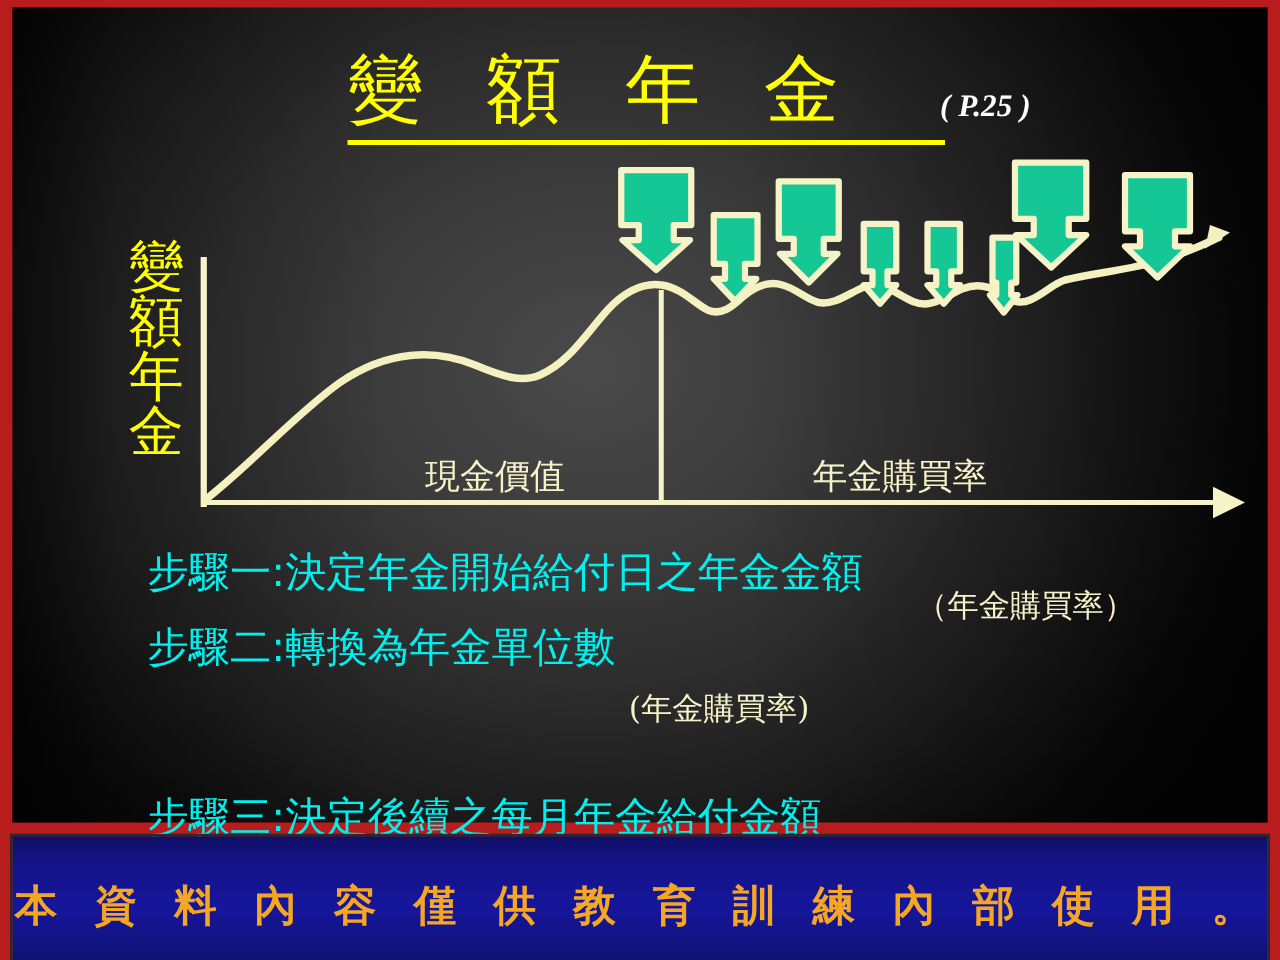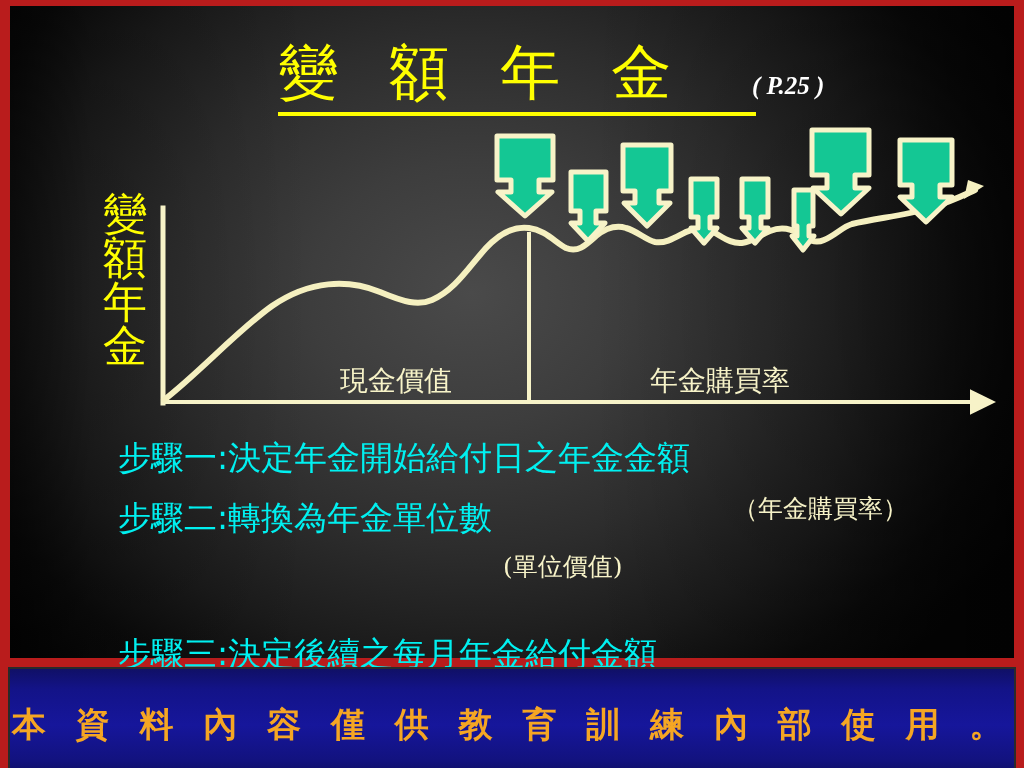--- a/index.html
+++ b/index.html
@@ -133,21 +133,21 @@
   #step-2 { left: 118px; top: 496px; }
   #step-3 { left: 118px; top: 632px; }
 
   .annot {
     position: absolute;
     font-family: "DejaVu Serif", "Liberation Serif", serif;
     font-size: 25px;
     color: #F7F3C8;
     white-space: nowrap;
   }
-  #annot-rate { left: 733px; top: 492px; }
+  #annot-rate { left: 733px; top: 468px; }
   #annot-unit { left: 503px; top: 550px; }
 
   
   #banner {
     position: absolute;
     left: 8px;
     top: 667px;
     width: 1008px;
     height: 116px;
     background: linear-gradient(to bottom, #101066 0%, #131388 18%, #16169b 50%, #12127e 82%, #0d0d5a 100%);
@@ -260,19 +260,19 @@
   </svg>
 
   <div id="seg-cash" class="seg-label">現金價值</div>
   <div id="seg-month" class="seg-label">年金購買率</div>
 
   <div id="step-1" class="step-line">步驟一:決定年金開始給付日之年金金額</div>
   <div id="step-2" class="step-line">步驟二:轉換為年金單位數</div>
   <div id="step-3" class="step-line">步驟三:決定後續之每月年金給付金額</div>
 
   <div id="annot-rate" class="annot">（年金購買率）</div>
-  <div id="annot-unit" class="annot">(單位價值)</div>
+  <div id="annot-unit" class="annot">(年金購買率)</div>
 
   <div id="banner">
     <div id="banner-text">本 資 料 內 容 僅 供 教 育 訓 練 內 部 使 用 。</div>
   </div>
 
 </div>
 
 </body></html>

